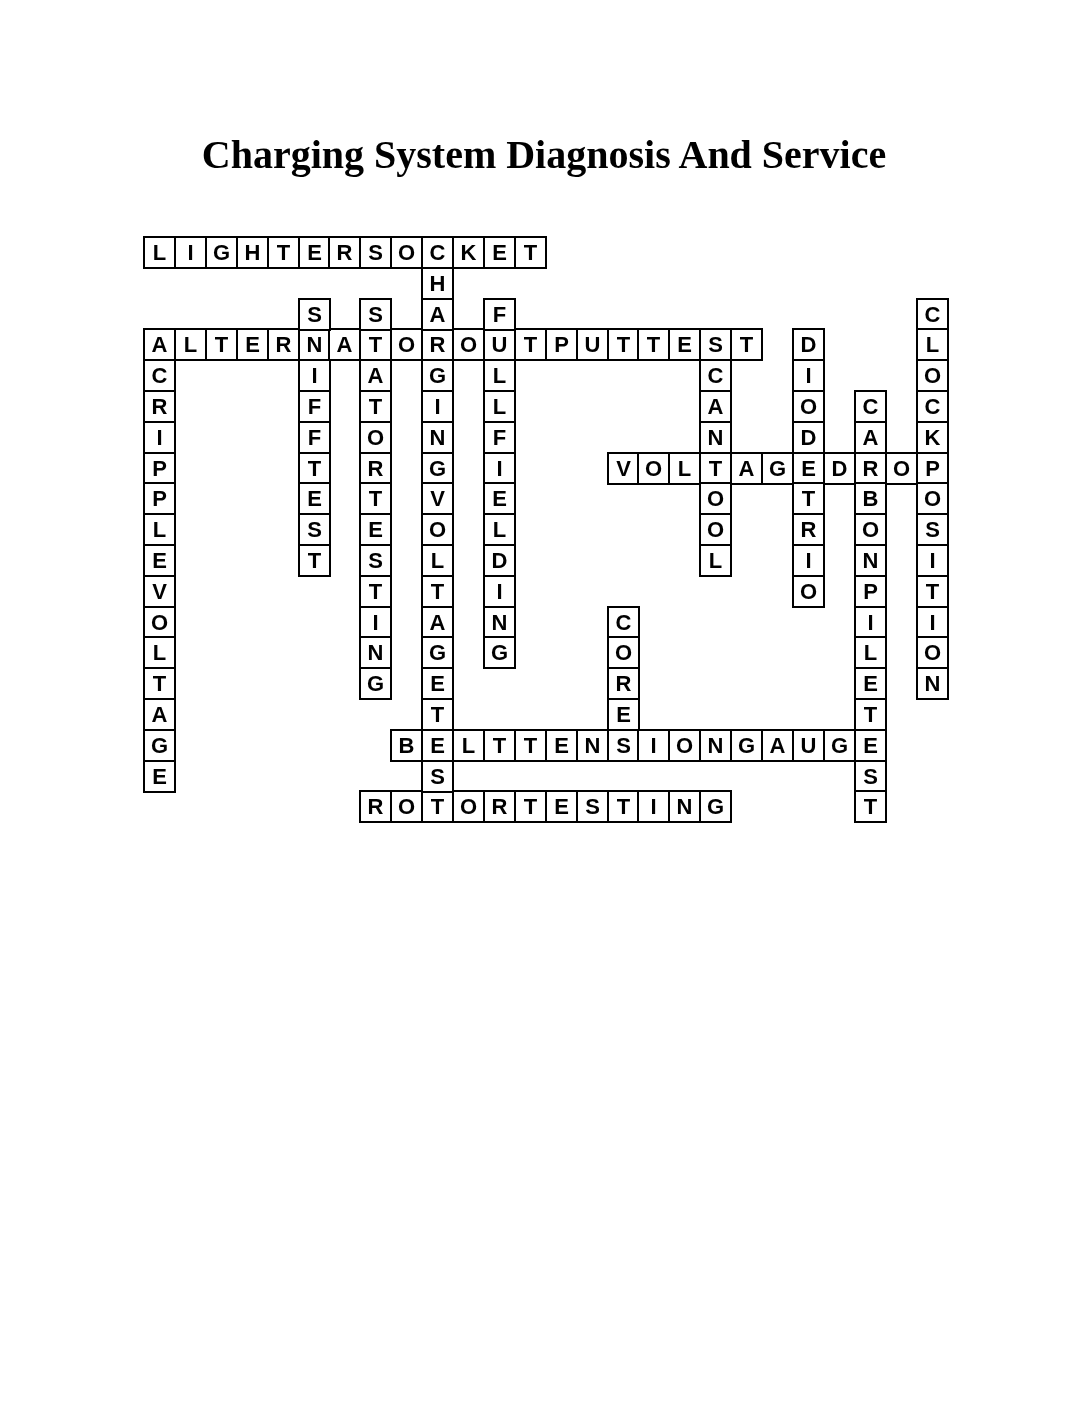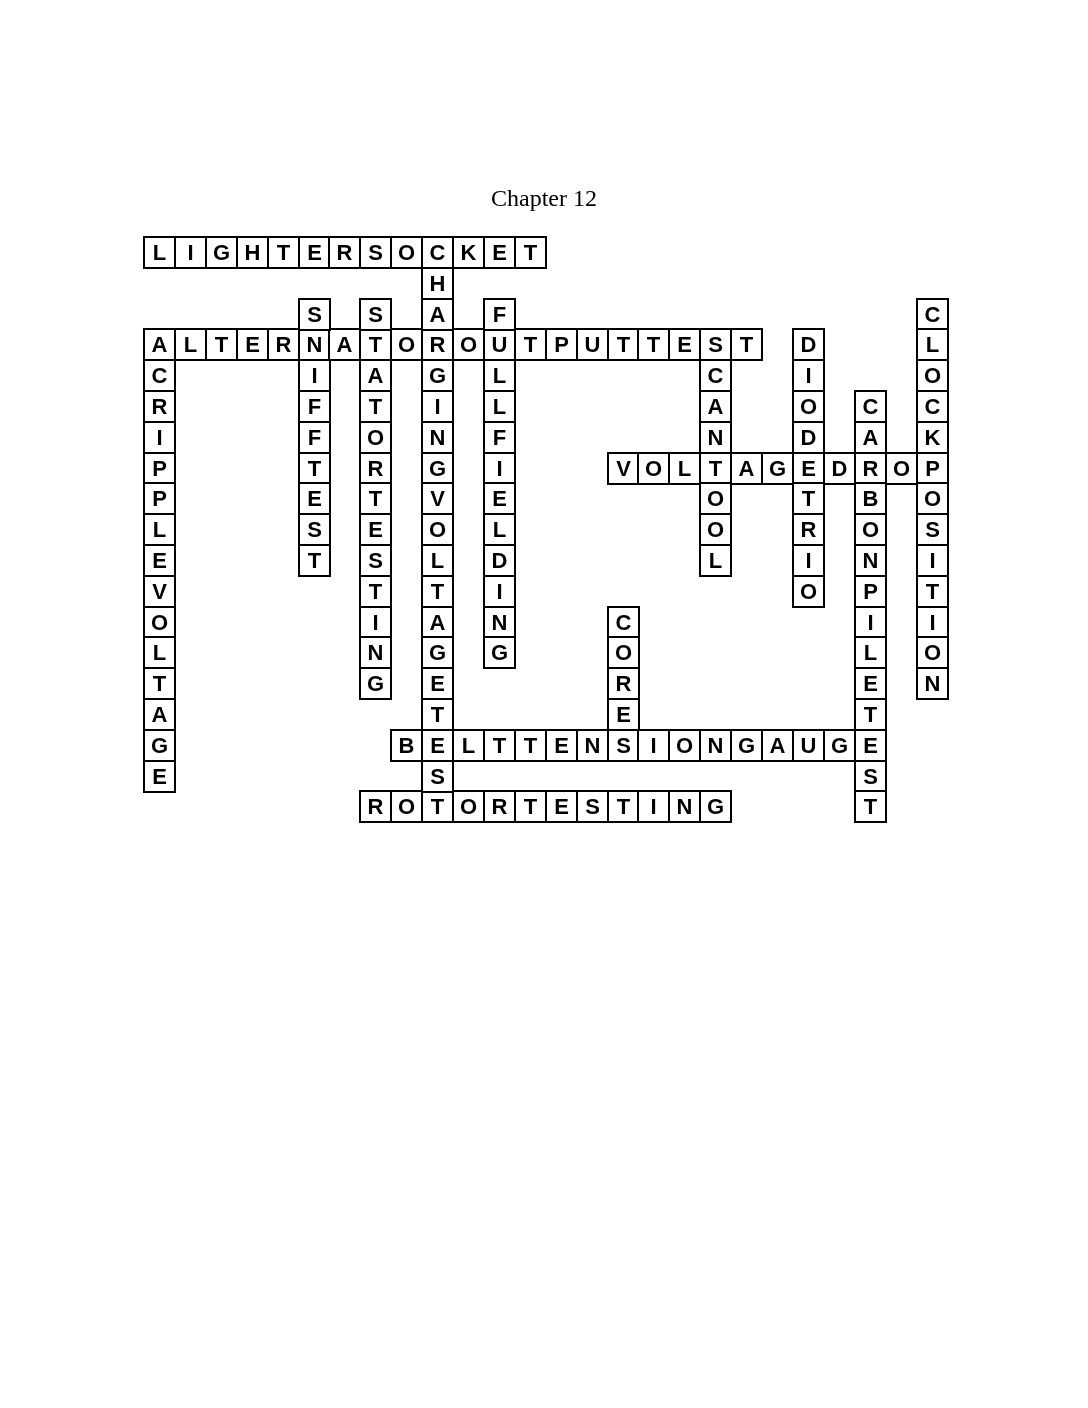--- a/index.html
+++ b/index.html
@@ -63,21 +63,21 @@
     font-weight: bold;
     font-size: 22px;
     color: #000000;
     line-height: 1;
   }
 </style>
 </head>
 <body>
 
 <div class="page">
-  <div class="subtitle">Chapter 12</div>
+  <div class="title">Charging System Diagnosis And Service</div>
   <div class="grid" id="grid">
       <div class="cell" style="left: 143px; top: 236px;">L</div>
       <div class="cell" style="left: 174px; top: 236px;">I</div>
       <div class="cell" style="left: 205px; top: 236px;">G</div>
       <div class="cell" style="left: 236px; top: 236px;">H</div>
       <div class="cell" style="left: 267px; top: 236px;">T</div>
       <div class="cell" style="left: 298px; top: 236px;">E</div>
       <div class="cell" style="left: 328px; top: 236px;">R</div>
       <div class="cell" style="left: 359px; top: 236px;">S</div>
       <div class="cell" style="left: 390px; top: 236px;">O</div>

